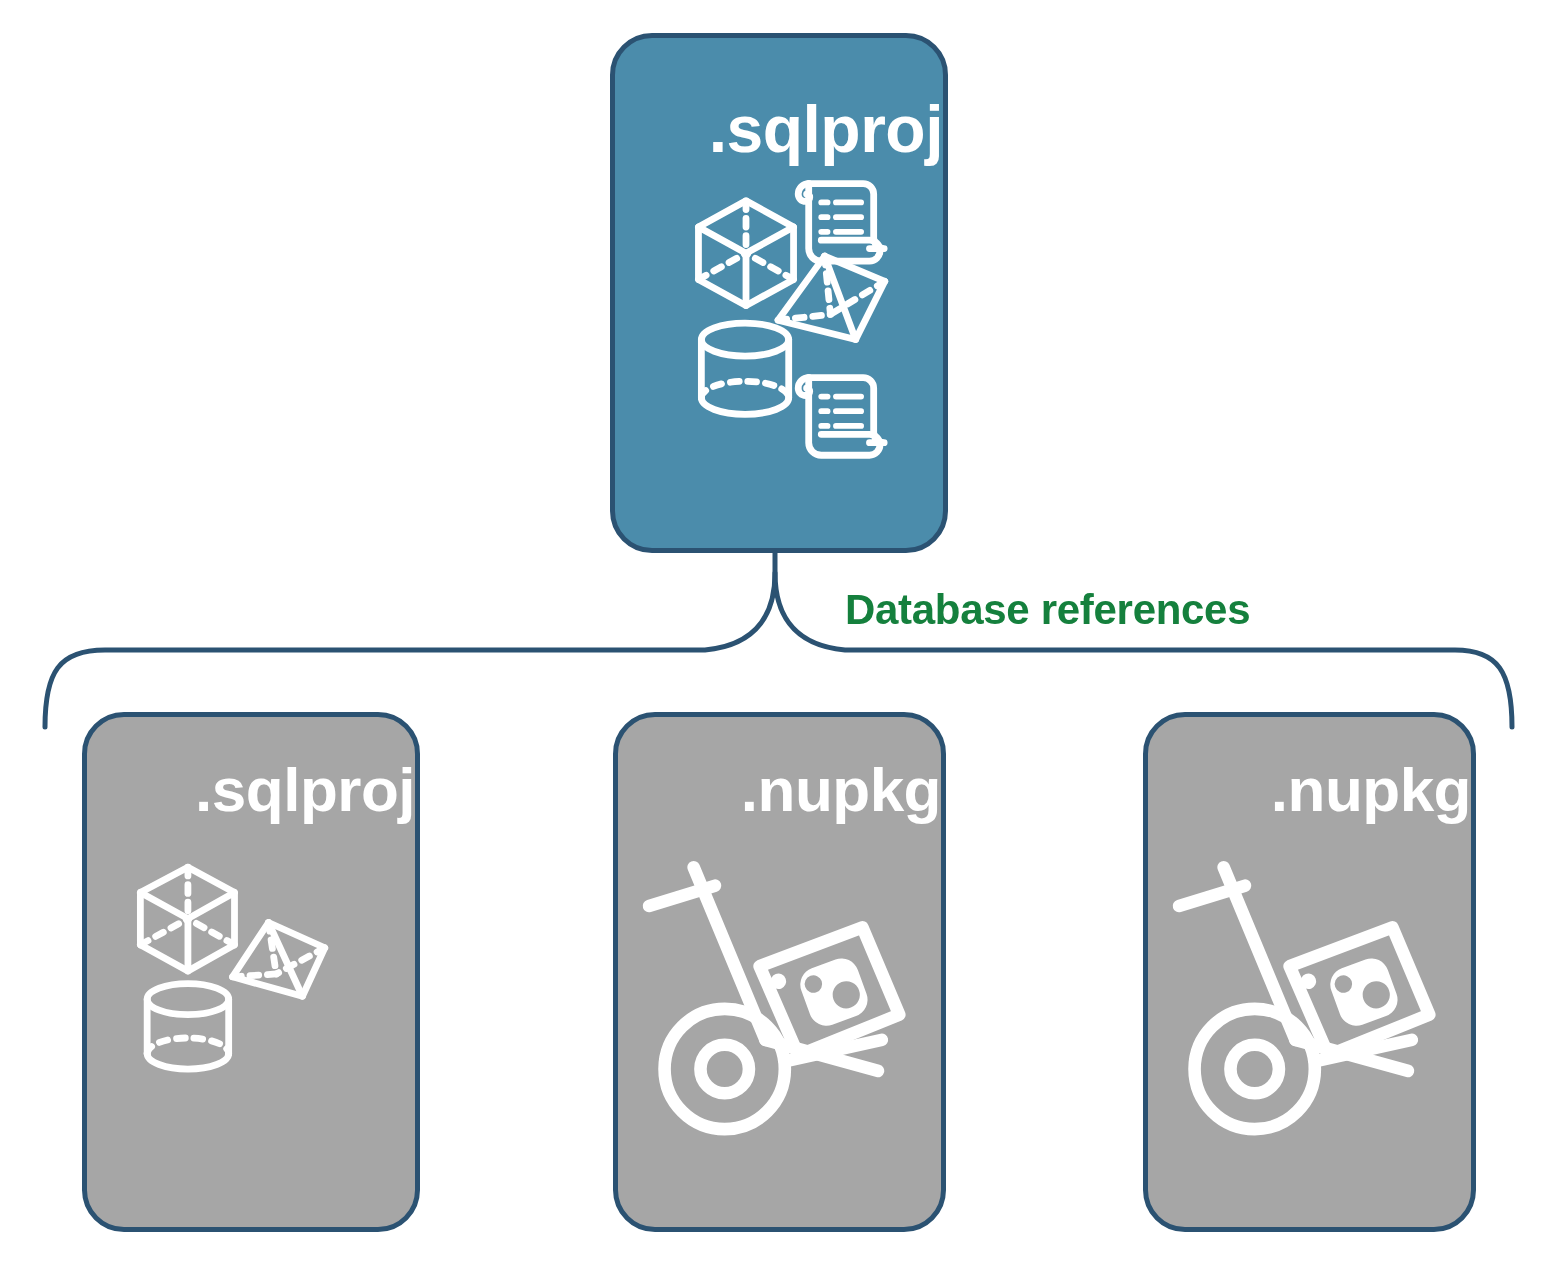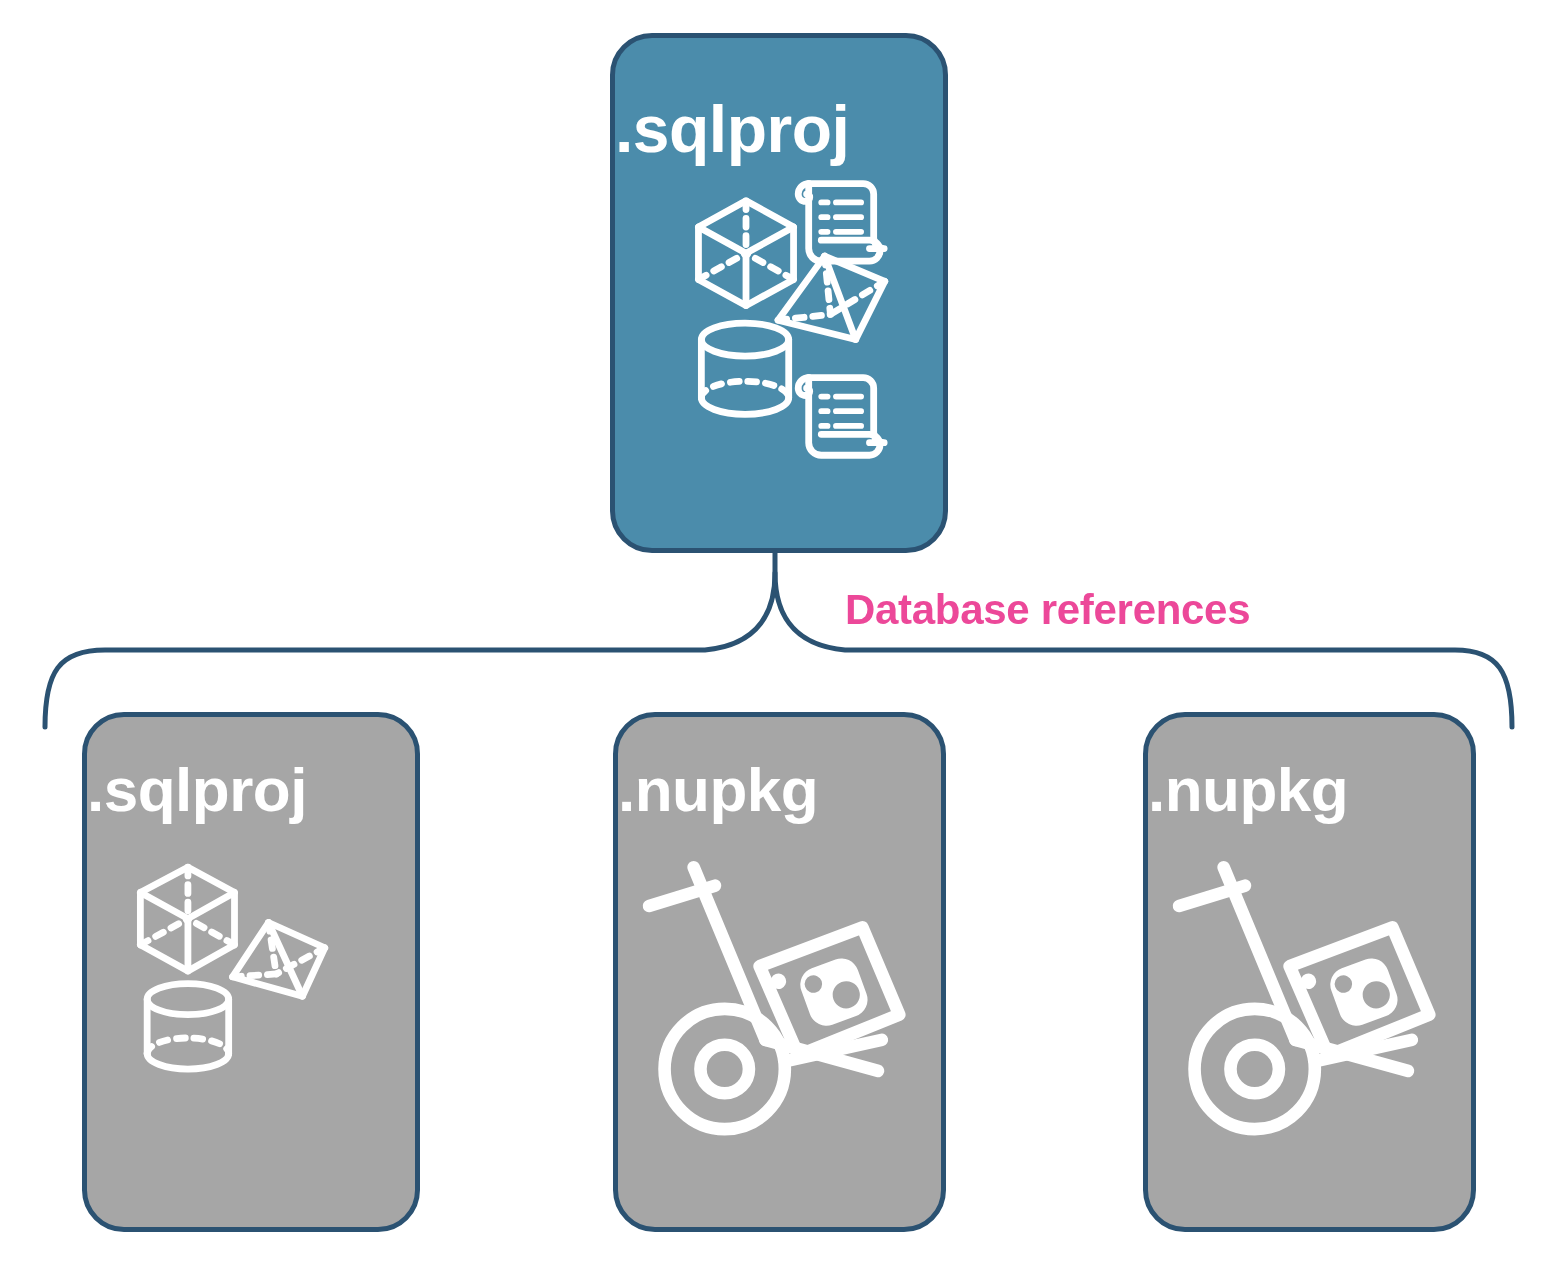--- a/index.html
+++ b/index.html
@@ -29,21 +29,21 @@
   .card.primary {
     background: #4b8cab;
   }
   .card.secondary {
     background: #a6a6a6;
   }
   .card-title {
     position: absolute;
     left: 0;
     right: 0;
-    text-align: left;
+    text-align: right;
     color: #ffffff;
     font-weight: bold;
     letter-spacing: -0.5px;
     line-height: 1;
     user-select: none;
   }
   #card-top .card-title {
     top: 58px;
     font-size: 66px;
   }
@@ -64,21 +64,21 @@
     left: 0;
     top: 0;
     width: 1566px;
     height: 1274px;
     pointer-events: none;
   }
   #bracket-label {
     position: absolute;
     left: 845px;
     top: 586px;
-    color: #ec4899;
+    color: #15803d;
     font-size: 42px;
     font-weight: bold;
     letter-spacing: -0.3px;
     white-space: nowrap;
     user-select: none;
   }
 </style>
 </head>
 <body>
 

